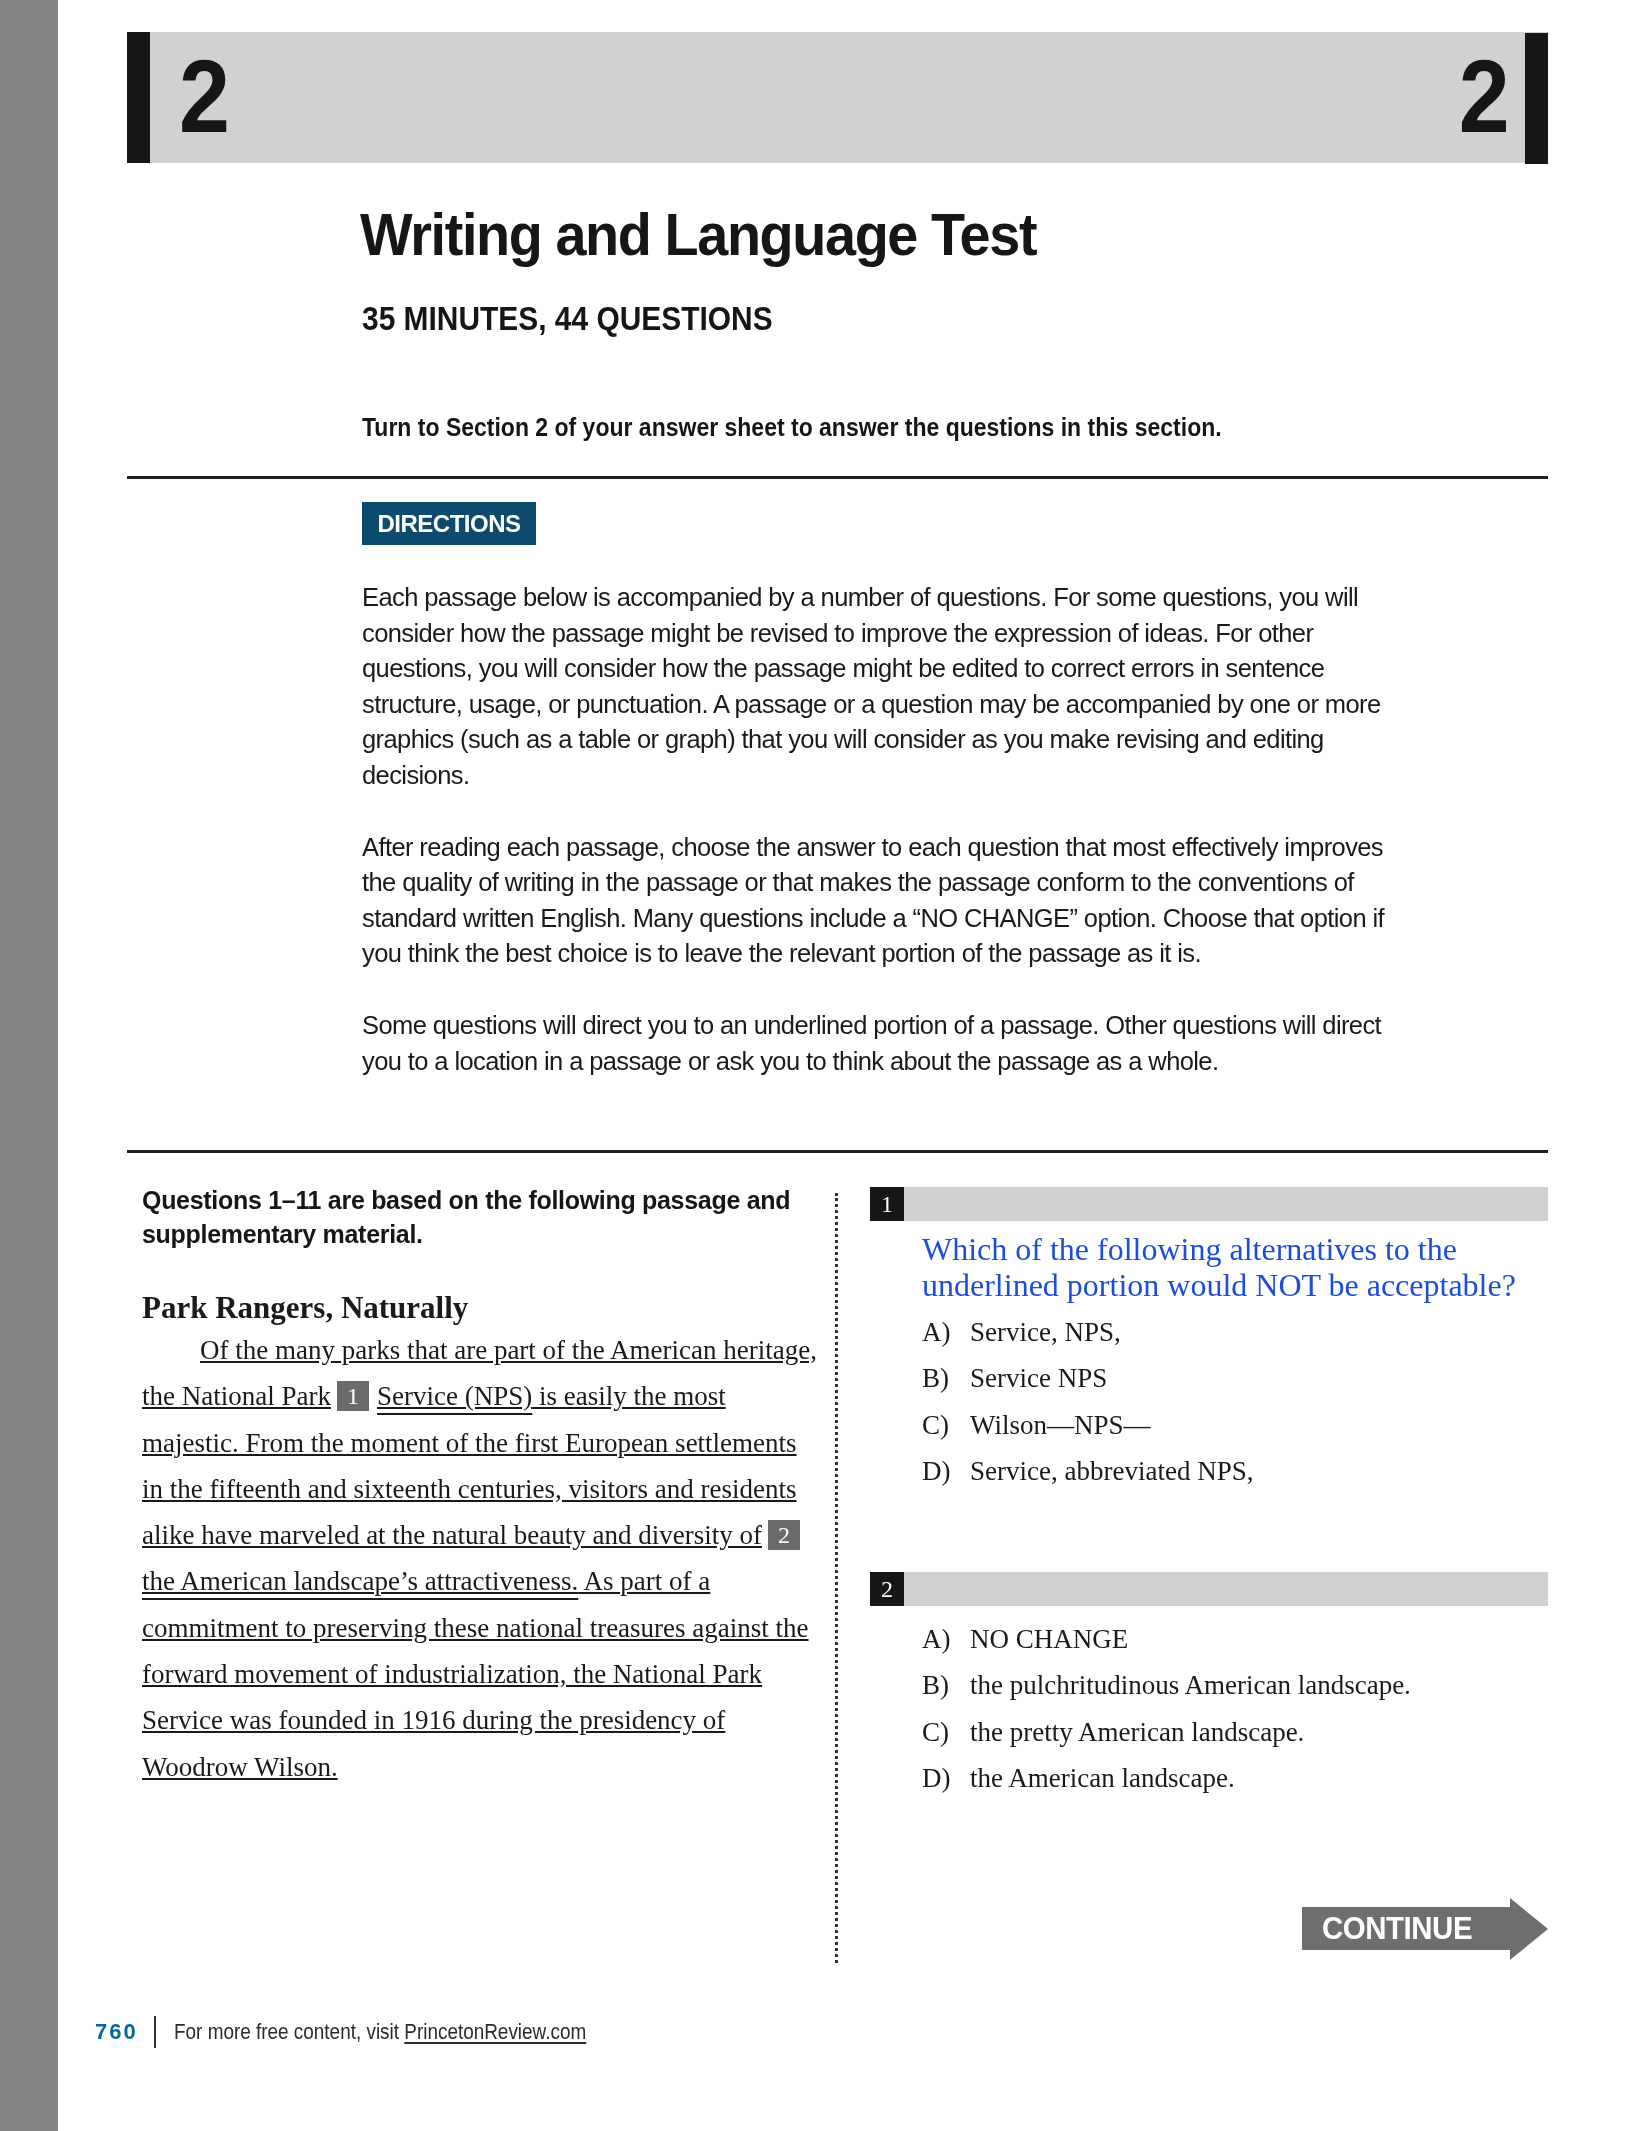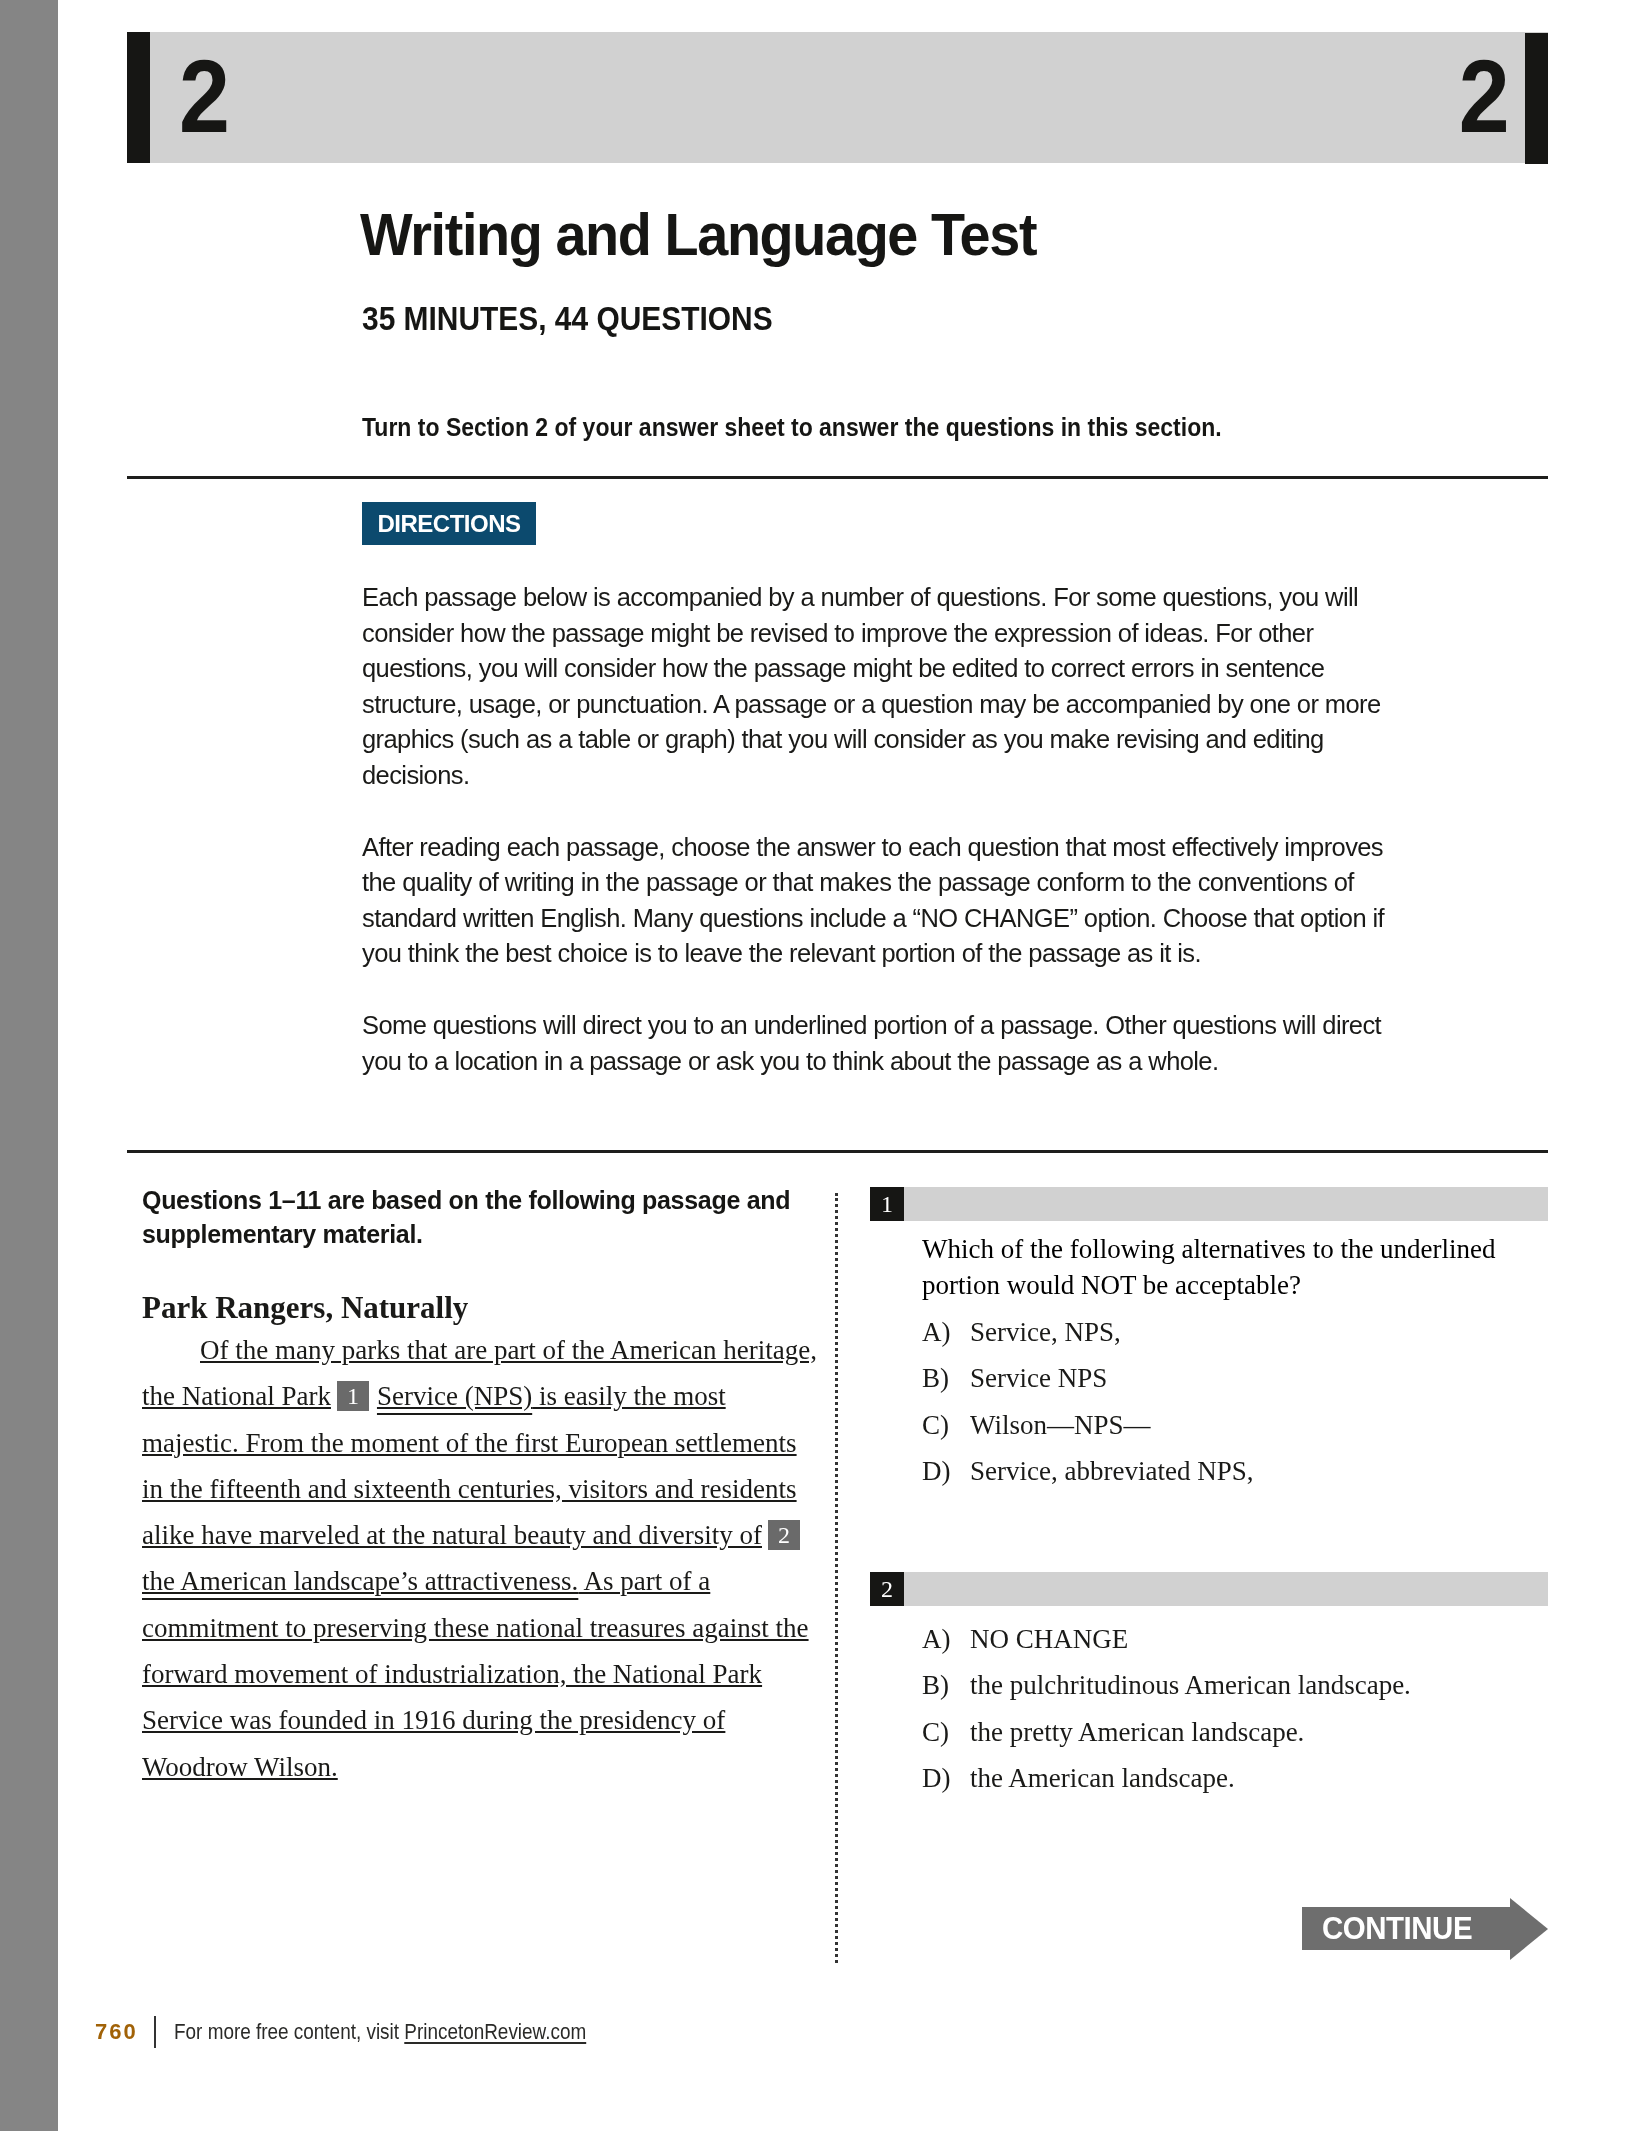--- a/index.html
+++ b/index.html
@@ -34,34 +34,34 @@
   .passage { margin-top: 2px; font-family: "Liberation Serif", serif; font-size: 27px; line-height: 46.3px; color: #1a1a18; text-decoration: underline; }
   .passage .indent { display: inline-block; width: 58px; }
   .qmark { display: inline-block; background: #6a6a6a; color: #fff; font-family: "Liberation Serif", serif; font-size: 24px; line-height: 30px; height: 30px; padding: 0 10px; margin: 0 8px 0 6px; vertical-align: 1px; }
   .ul { text-decoration: underline; text-underline-offset: 8px; text-decoration-thickness: 1.5px; }
 
   .dotted-divider { position: absolute; left: 835px; top: 1193px; width: 0; height: 770px; border-left: 3px dotted #333; }
 
   .right-col { position: absolute; left: 870px; top: 1187px; width: 678px; }
   .q-header { position: relative; height: 34px; background: #d1d1d1; }
   .q-num { position: absolute; left: 0; top: 0; width: 34px; height: 34px; background: #161614; color: #fff; font-family: "Liberation Serif", serif; font-size: 24px; line-height: 34px; text-align: center; }
-  .q-stem { margin: 10px 0 0 52px; font-family: "Liberation Serif", serif; font-size: 27px; line-height: 36px; color: #000000; }
+  .q-stem { margin: 10px 0 0 52px; font-family: "Liberation Serif", serif; font-size: 32px; line-height: 36px; color: #1d4ed8; }
   .q-choices { margin: 6px 0 0 52px; list-style: none; }
   .q-choice { font-family: "Liberation Serif", serif; font-size: 27px; line-height: 46.3px; color: #1a1a18; display: flex; }
   .q-choice .letter { width: 48px; flex: 0 0 48px; }
   .q-block2 { margin-top: 78px; }
   .q-block2 .q-choices { margin-top: 10px; }
 
   .continue { position: absolute; left: 1302px; top: 1898px; width: 246px; height: 62px; }
   .continue .body { position: absolute; left: 0; top: 9px; width: 210px; height: 43px; background: #6e6e6e; }
   .continue .head { position: absolute; left: 208px; top: 0; width: 0; height: 0; border-top: 31px solid transparent; border-bottom: 31px solid transparent; border-left: 38px solid #6e6e6e; }
   .continue .label { position: absolute; left: 20px; top: 9px; height: 43px; line-height: 43px; color: #fff; font-weight: bold; font-size: 32px; letter-spacing: -0.5px; transform: scaleX(0.92); transform-origin: left center; }
 
   .footer { position: absolute; left: 95px; top: 2015px; height: 34px; display: flex; align-items: center; font-family: "Liberation Sans Narrow", "Liberation Sans", sans-serif; }
-  .page-num { font-size: 22px; font-weight: bold; letter-spacing: 2px; color: #a16207; }
+  .page-num { font-size: 22px; font-weight: bold; letter-spacing: 2px; color: #0369a1; }
   .footer-sep { width: 2px; height: 32px; background: #333; margin: 0 18px 0 16px; }
   .footer-text { font-size: 22px; color: #2a2a28; transform: scaleX(0.86); transform-origin: left center; white-space: nowrap; }
   .footer-link { text-decoration: underline; text-underline-offset: 3px; color: #2a2a28; }
 </style>
 </head>
 <body>
 
 <div class="side-strip"></div>
 
 <div class="header-bar">

